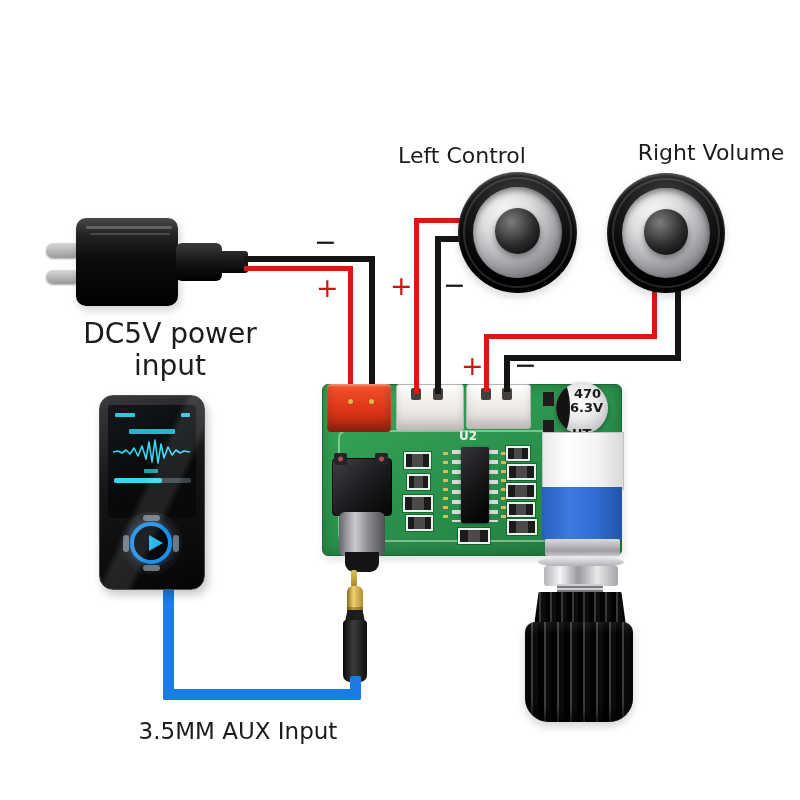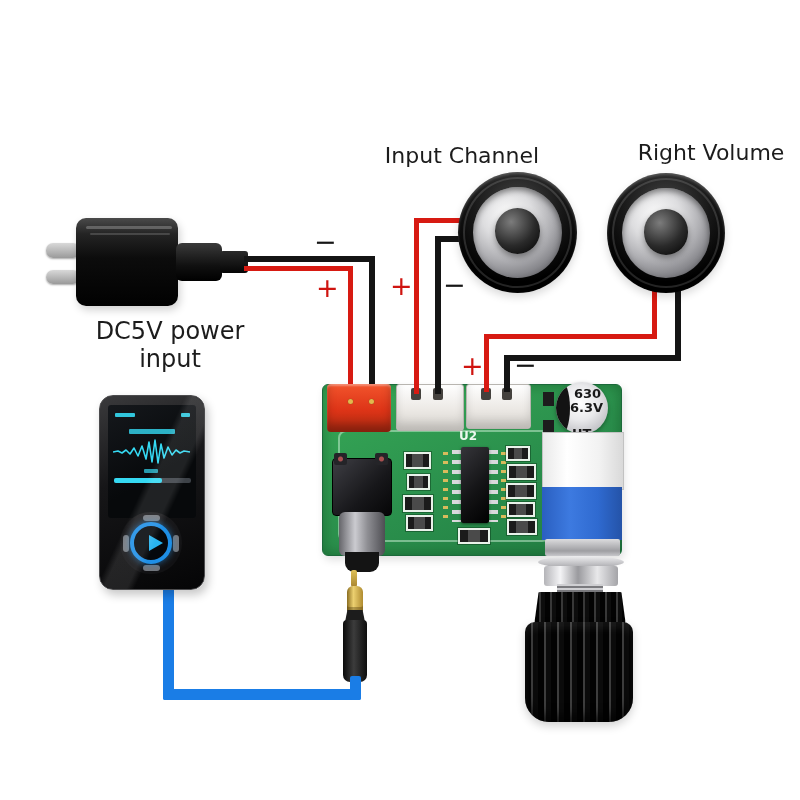--- a/index.html
+++ b/index.html
@@ -120,23 +120,24 @@
   .blue-ring{position:absolute;left:10px;top:10px;width:34px;height:34px;border-radius:50%;
         border:4px solid #1e8fe6;background:#05080c;box-shadow:0 0 6px rgba(30,140,230,.6);}
   .play-tri{position:absolute;left:15px;top:9px;width:0;height:0;
         border-left:14px solid #28b4f0;border-top:8px solid transparent;border-bottom:8px solid transparent;}
 </style>
 </head>
 <body>
 
 <div class="canvas">
 
-  <div class="lbl" style="left:377px;top:143px;width:170px;font-size:22px;">Input Channel</div>
+  <div class="lbl" style="left:377px;top:143px;width:170px;font-size:22px;">Left Control</div>
   <div class="lbl" style="left:625px;top:140px;width:172px;font-size:22px;">Right Volume</div>
-  <div class="lbl" style="left:70px;top:318px;width:200px;font-size:24px;">DC5V power input</div>
+  <div class="lbl" style="left:70px;top:318px;width:200px;font-size:28px;">DC5V power input</div>
+  <div class="lbl" style="left:133px;top:718px;width:210px;font-size:23px;">3.5MM AUX Input</div>
 
   <div class="mark blk" style="left:314px;top:228px;">−</div>
   <div class="mark red" style="left:316px;top:274px;">+</div>
   <div class="mark red" style="left:390px;top:272px;">+</div>
   <div class="mark blk" style="left:443px;top:271px;">−</div>
   <div class="mark red" style="left:461px;top:352px;">+</div>
   <div class="mark blk" style="left:514px;top:351px;">−</div>
 
   <div>
     <div class="prong" style="left:46px;top:243px;width:34px;height:15px;"></div>
@@ -161,21 +162,21 @@
   <div class="conn-white" style="left:466px;top:384px;width:63px;height:43px;"></div>
   <div class="slot" style="left:411px;top:388px;"></div>
   <div class="slot" style="left:433px;top:388px;"></div>
   <div class="slot" style="left:481px;top:388px;"></div>
   <div class="slot" style="left:502px;top:388px;"></div>
 
   <div class="abs" style="left:543px;top:392px;width:11px;height:14px;background:#1d1d1d;"></div>
   <div class="abs" style="left:543px;top:420px;width:11px;height:14px;background:#1d1d1d;"></div>
   <div class="cap">
     <div class="cap-sleeve"></div>
-    <span class="cap-line" style="left:18px;top:5px;">630</span>
+    <span class="cap-line" style="left:18px;top:5px;">470</span>
     <span class="cap-line" style="left:14px;top:19px;">6.3V</span>
     <span class="cap-line" style="left:16px;top:45px;">UT</span>
   </div>
 
   <div class="pot-white"></div>
   <div class="pot-blue"></div>
   <div class="pot-base"></div>
 
   <div class="u2">U2</div>
   <div class="ic-pins" style="left:452px;"></div>

